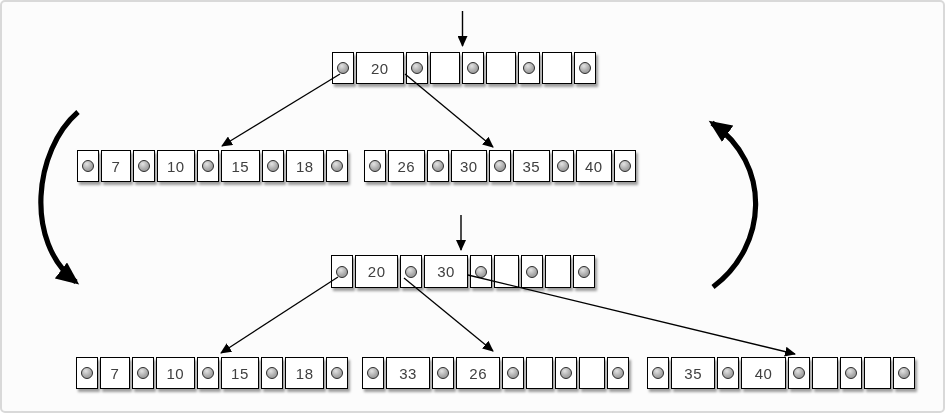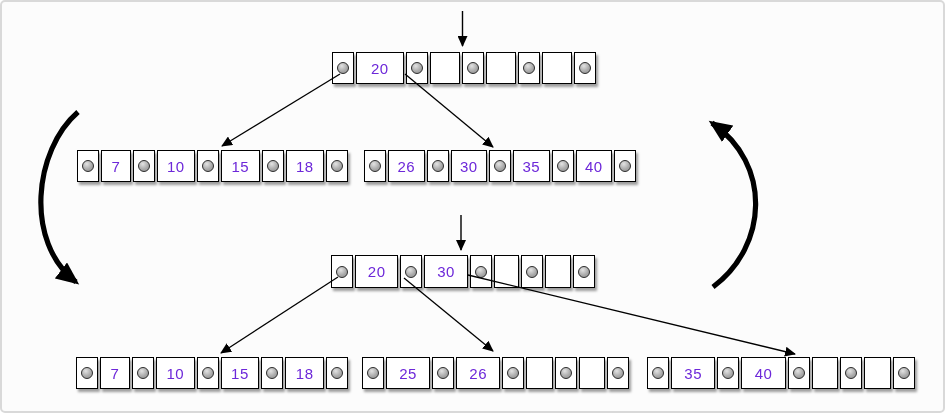--- a/index.html
+++ b/index.html
@@ -29,21 +29,21 @@
     background: #fff;
     box-shadow: 1.5px 2.5px 2.5px rgba(0,0,0,0.38);
     display: flex;
     align-items: center;
     justify-content: center;
     height: 100%;
   }
   .cell.key {
     flex: 1 1 auto;
     font-size: 15px;
-    color: #6d28d9;
+    color: #404040;
     letter-spacing: 0.5px;
   }
   .cell.ptr {
     flex: 0 0 22px;
     width: 22px;
   }
   .dot {
     width: 10px;
     height: 10px;
     border-radius: 50%;
@@ -171,21 +171,21 @@
       <div class="cell key">18</div>
       <div class="cell ptr">
         <span class="dot"></span>
       </div>
     </div>
 
   <div class="node" style="left:360px; top:355px; width:267px; height:32px;">
       <div class="cell ptr">
         <span class="dot"></span>
       </div>
-      <div class="cell key">25</div>
+      <div class="cell key">33</div>
       <div class="cell ptr">
         <span class="dot"></span>
       </div>
       <div class="cell key">26</div>
       <div class="cell ptr">
         <span class="dot"></span>
       </div>
       <div class="cell key"></div>
       <div class="cell ptr">
         <span class="dot"></span>

